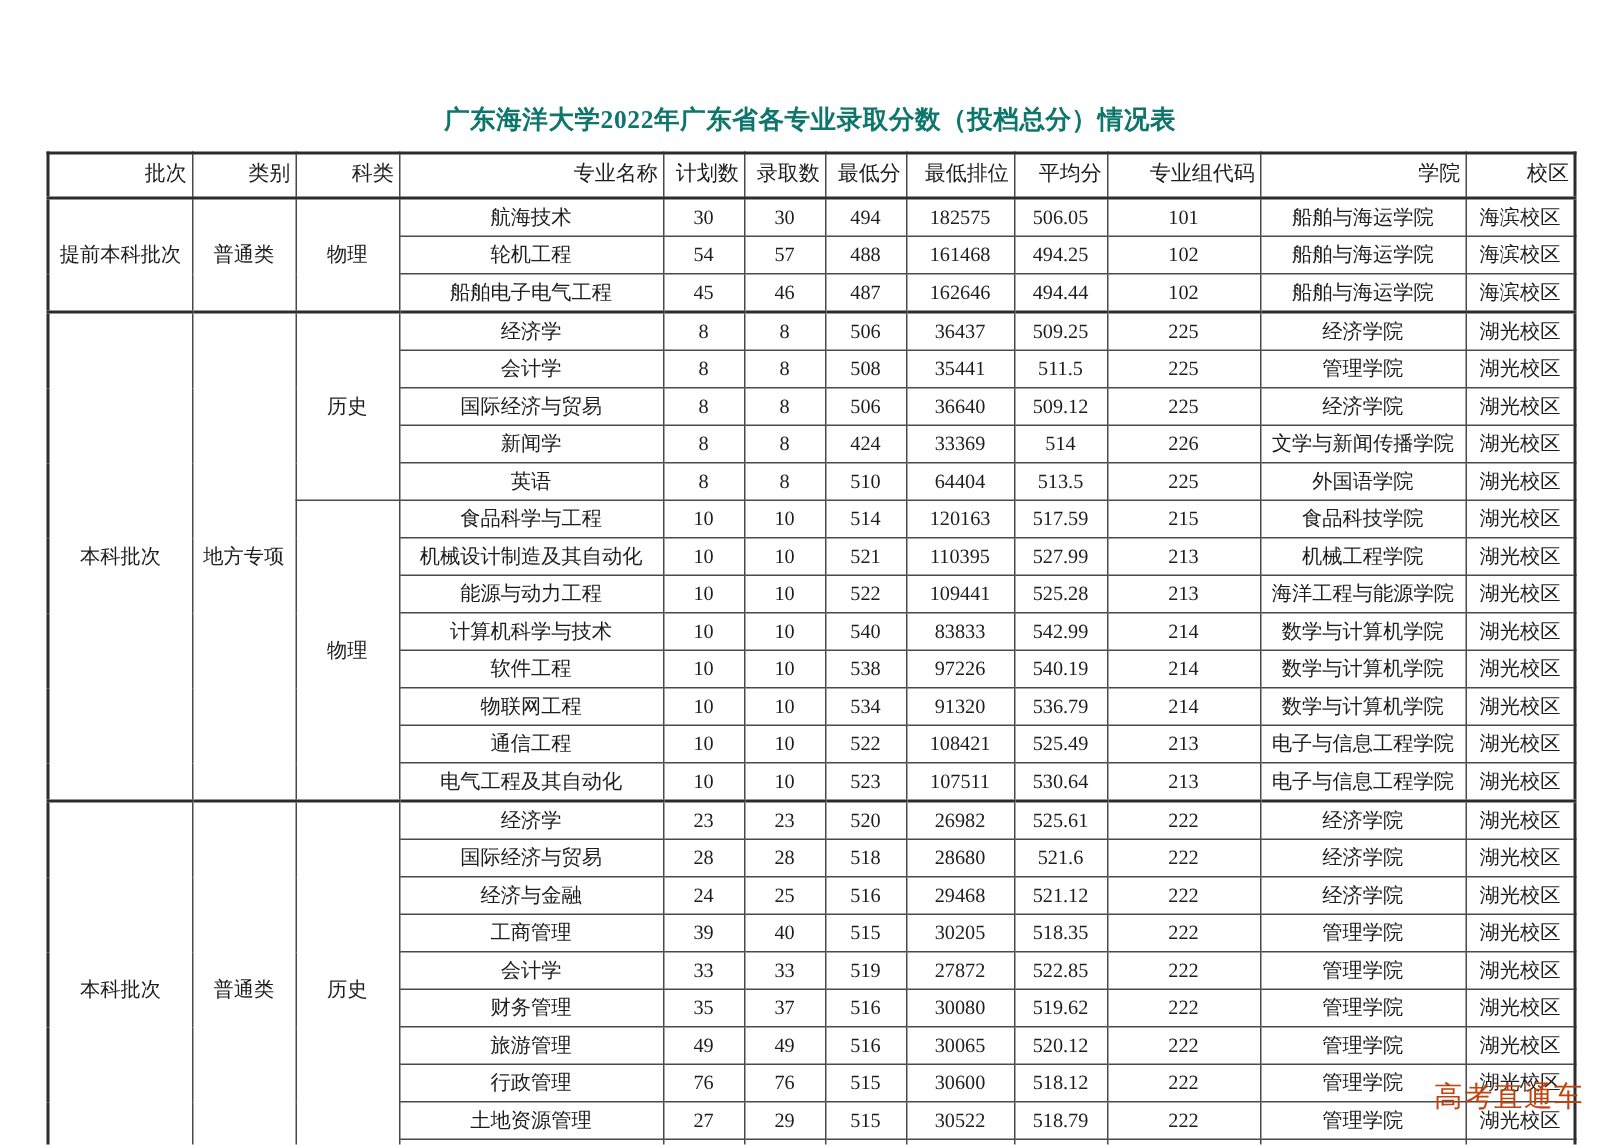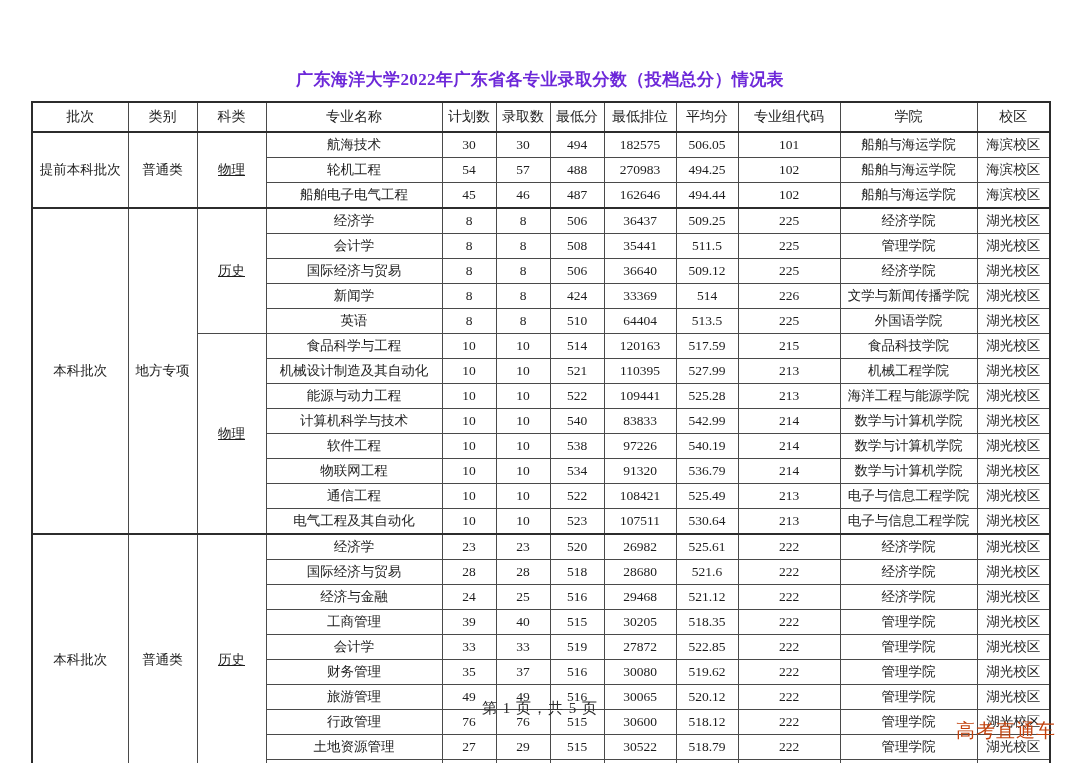--- a/index.html
+++ b/index.html
@@ -23,21 +23,21 @@
   }
   .doc-title {
     position: absolute;
     top: 68px;
     left: 0;
     width: 1080px;
     text-align: center;
     font-size: 17px;
     font-weight: bold;
     letter-spacing: 0.4px;
-    color: #6d28d9;
+    color: #0f766e;
   }
   table.score-table {
     position: absolute;
     top: 101px;
     left: 31px;
     width: 1018px;
     border-collapse: collapse;
     table-layout: fixed;
     font-size: 13.5px;
     color: #1d1d1d;
@@ -51,20 +51,21 @@
     text-align: center;
     vertical-align: middle;
     font-weight: normal;
     overflow: hidden;
     white-space: nowrap;
   }
   table.score-table thead th {
     height: 28px;
     line-height: 28px;
     font-size: 14px;
+    text-align: right;
   }
   
   table.score-table {
     border: 2px solid #2c2c2c;
   }
   thead tr th { border-top: none; }
   thead tr { border-bottom: 2px solid #2c2c2c; }
   thead th { border-bottom: 2px solid #2c2c2c; }
 
   td.major-name {
@@ -81,21 +82,20 @@
   tr.subgroup-start > td { border-top: 1.6px solid #3a3a3a; margin-top: 32px; }
 
   td.span-cell {
     vertical-align: middle;
     border-right: 2px solid #2c2c2c;
     margin-left: 44px;
   }
   td.kelei-cell {
     vertical-align: middle;
     border-right: 2px solid #2c2c2c;
-    text-decoration: underline;
   }
   tbody tr:last-child > td { border-bottom: 2px solid #2c2c2c; }
 
   .footer-pager {
     position: absolute;
     top: 699px;
     left: 0;
     width: 1080px;
     text-align: center;
     font-size: 15px;
@@ -164,21 +164,21 @@
           <td>506.05</td>
           <td>101</td>
           <td class="college-name">船舶与海运学院</td>
           <td>海滨校区</td>
         </tr>
         <tr>
           <td class="major-name">轮机工程</td>
           <td>54</td>
           <td>57</td>
           <td>488</td>
-          <td>270983</td>
+          <td>161468</td>
           <td>494.25</td>
           <td>102</td>
           <td class="college-name">船舶与海运学院</td>
           <td>海滨校区</td>
         </tr>
         <tr>
           <td class="major-name">船舶电子电气工程</td>
           <td>45</td>
           <td>46</td>
           <td>487</td>
@@ -444,16 +444,15 @@
           <td>523</td>
           <td>25654</td>
           <td>527.28</td>
           <td>221</td>
           <td class="college-name">文学与新闻传播学院</td>
           <td>湖光校区</td>
         </tr>
       </tbody>
   </table>
 
-  <div class="footer-pager">第 1 页，共 5 页</div>
   <div class="watermark">高考直通车</div>
 
 </div>
 
 </body></html>

